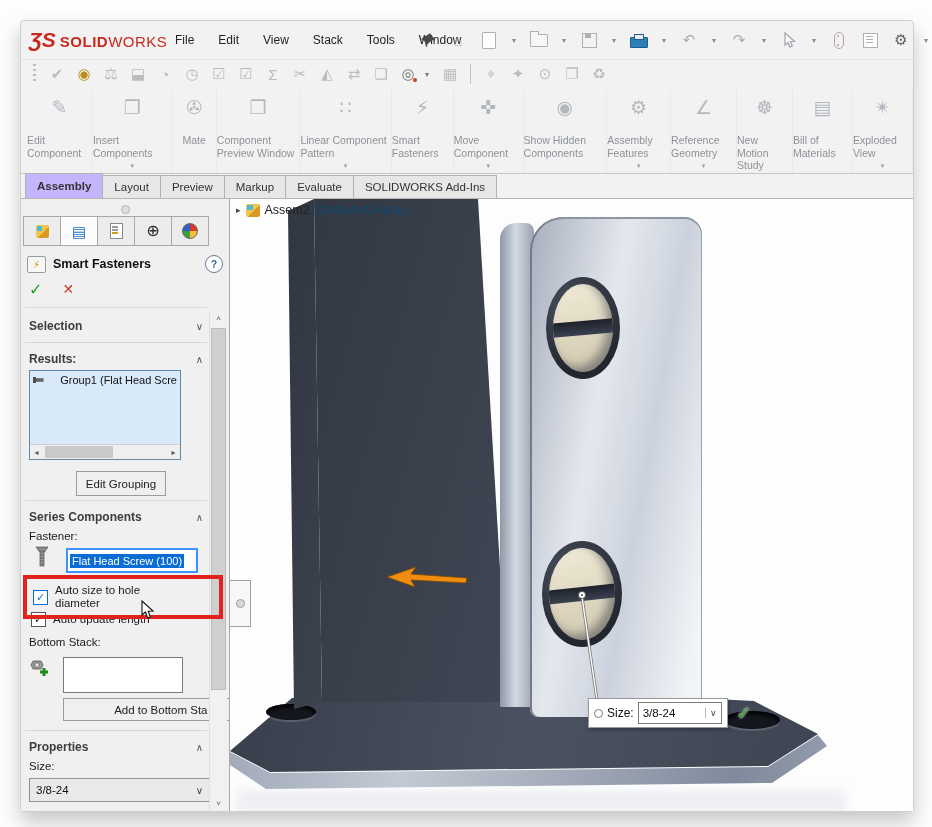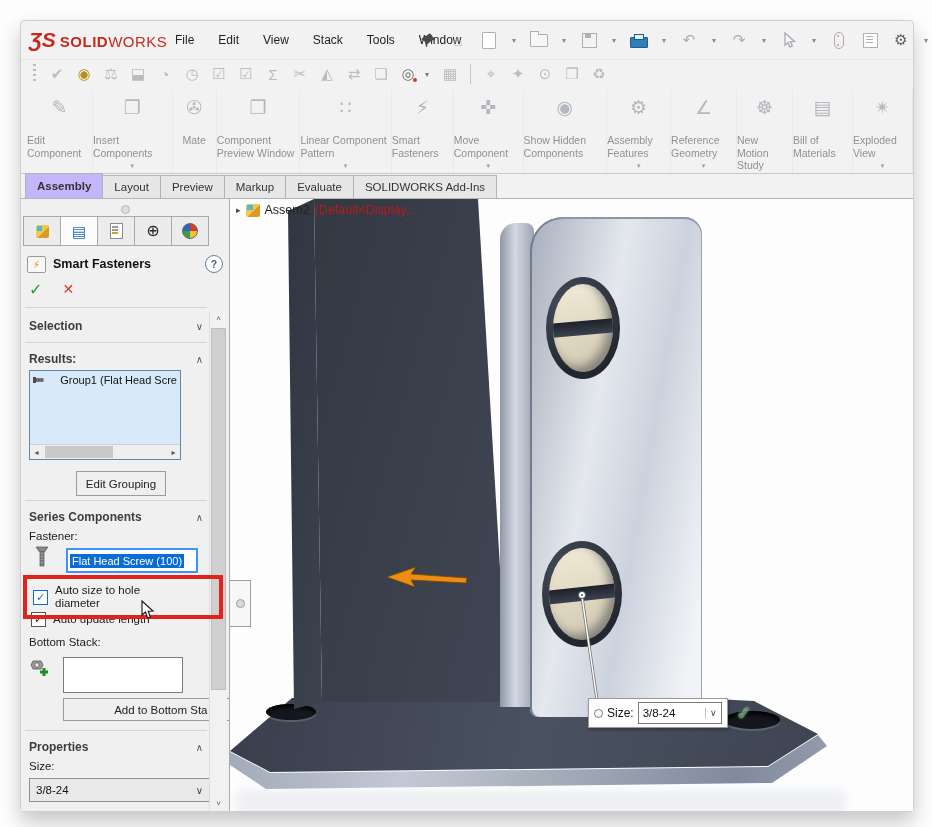--- a/index.html
+++ b/index.html
@@ -103,21 +103,21 @@
   .vs-up{position:absolute;left:0;right:0;top:0;height:15px;font-size:8px;color:#555;text-align:center;line-height:15px;}
   .vs-down{position:absolute;left:0;right:0;bottom:0;height:15px;font-size:8px;color:#555;text-align:center;line-height:15px;}
   .vs-thumb{position:absolute;left:1px;right:1px;top:17px;height:360px;background:#cfcfcf;border:1px solid #bdbdbd;}
   
   .viewport{position:absolute;left:208px;top:0;right:0;bottom:0;background:#fdfdfe;border-left:1px solid #aaa;overflow:hidden;}
   .treerow{position:absolute;left:6px;top:4px;display:flex;align-items:center;gap:5px;z-index:30;font-size:12.5px;}
   .tree-caret{font-size:9px;color:#444;}
   .tree-cube{width:14px;height:13px;background:linear-gradient(135deg,#f3c84a 0 55%,#d99b22 55%);border-radius:2px;position:relative;}
   .tree-cube:after{content:"";position:absolute;left:1px;top:1px;width:6px;height:5px;background:#52b8d8;}
   .tree-name{color:#222;}
-  .tree-config{color:#b91c1c;}
+  .tree-config{color:#0c4a6e;}
   .mshape{position:absolute;left:0;top:0;width:688px;height:616px;}
   .col-left{clip-path:polygon(58px 12px,84px 0px,92px 503px,64px 510px);background:linear-gradient(100deg,#2c313b,#555d6d 60%,#3a414d);}
   .col-face{clip-path:polygon(84px 0px,248px 0px,278px 503px,92px 503px);background:linear-gradient(105deg,#30353f,#424856 55%,#333945);}
   .plate-sliver{position:absolute;left:270px;top:24px;width:34px;height:484px;border-radius:16px 8px 0 0;background:linear-gradient(90deg,#8f97a7,#d4d9e1 45%,#9ba3b2);}
   .plate{position:absolute;left:300px;top:18px;width:172px;height:500px;border-radius:34px 18px 8px 8px;
          background:linear-gradient(100deg,#a7aebc 0%,#e4e8ee 38%,#ccd2dd 62%,#f1f3f6 92%);
          box-shadow:inset 2px 0 0 #737b8a,inset -1px 0 0 #9aa1af,inset 0 2px 0 #8e95a4;}
   .screw{position:absolute;border-radius:50%;background:radial-gradient(circle at 35% 30%,#4a5160,#22262e 72%);}
   .screw-in{position:absolute;left:7px;right:7px;top:7px;bottom:7px;border-radius:50%;overflow:hidden;
             background:linear-gradient(165deg,#f1ebd8,#cfc6ac);box-shadow:inset -6px -5px 10px rgba(40,45,60,.45);}

